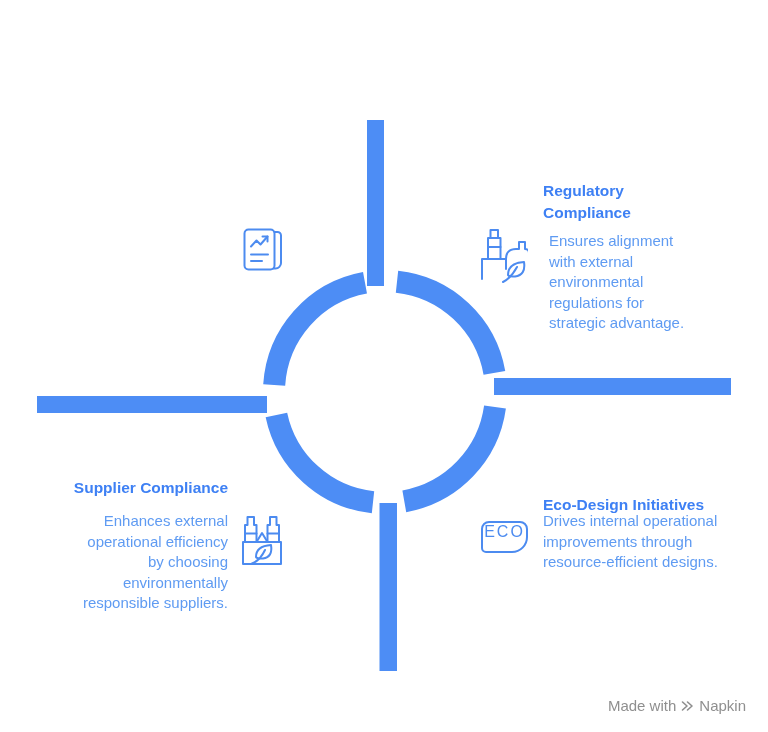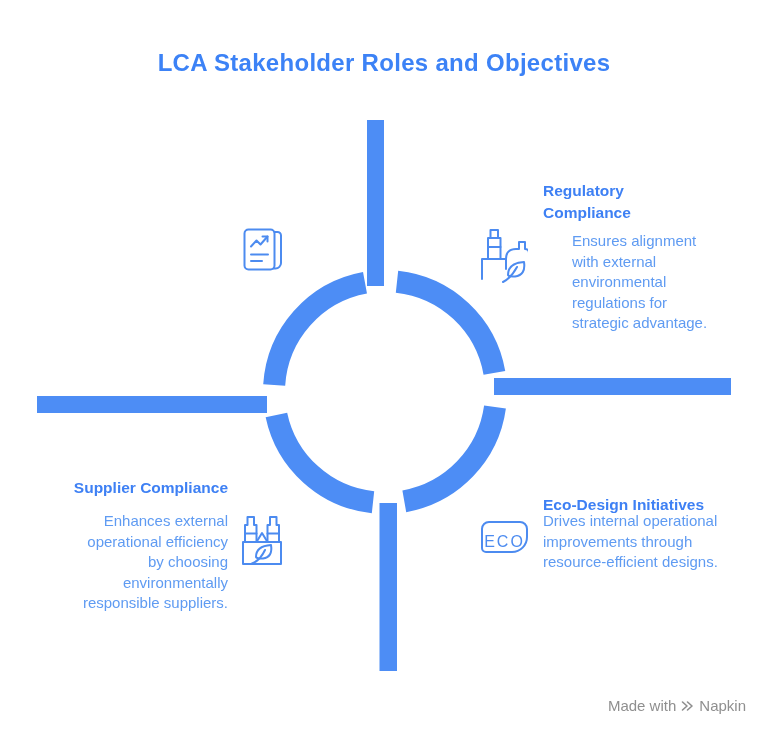--- a/index.html
+++ b/index.html
@@ -40,41 +40,40 @@
   }
   .align-right { text-align: right; }
   .icon-svg { position: absolute; }
   .eco-badge {
     position: absolute;
     left: 481px; top: 521px;
     width: 47px; height: 32px;
     box-sizing: border-box;
     border: 2px solid #4C8BF0;
     border-radius: 8px 8px 16px 5px;
-    display: flex; align-items: flex-end; justify-content: center;
+    display: flex; align-items: flex-start; justify-content: center;
     color: #4C8BF0;
     font-size: 16px;
     font-weight: 400;
     letter-spacing: 2px;
   }
   .watermark {
     position: absolute;
     right: 22px; top: 697px;
     display: flex; align-items: center; gap: 5px;
     color: #8F8F8F;
     font-size: 15px;
   }
   .watermark svg { display: block; }
 </style>
 </head>
 <body>
 
 <div class="canvas">
 
-  <div class="title">LCA Stakeholder Roles and Objectives</div>
 
   <svg class="hub-svg" width="768" height="732" viewBox="0 0 768 732" aria-hidden="true">
     <g fill="none" stroke="#4D8DF5" stroke-width="22">
       <path d="M 365.0 282.8 A 111 111 0 0 0 274.2 385.0"></path>
       <path d="M 494.4 372.9 A 111 111 0 0 0 397.0 281.7"></path>
       <path d="M 404.3 501.3 A 111 111 0 0 0 495.0 407.1"></path>
       <path d="M 276.4 414.9 A 111 111 0 0 0 373.0 502.3"></path>
     </g>
     <g fill="#4D8DF5" stroke="none">
       <rect x="367" y="120" width="17" height="166"></rect>
@@ -90,21 +89,21 @@
       <rect x="3.5" y="3.5" width="30" height="40" rx="4"></rect>
       <polyline points="10,20.5 15.5,14.5 19.5,18.5 26.5,10.5"></polyline>
       <polyline points="21.5,10.5 26.5,10.5 26.5,15.5"></polyline>
       <line x1="10" y1="28.5" x2="27" y2="28.5"></line>
       <line x1="10" y1="35" x2="21" y2="35"></line>
     </g>
   </svg>
 
   <div class="heading" style="left:543px; top:180px; width:210px;">Regulatory
 Compliance</div>
-  <div class="body-text" style="left:572px; top:231px; width:190px;">Ensures alignment
+  <div class="body-text" style="left:549px; top:231px; width:190px;">Ensures alignment
 with external
 environmental
 regulations for
 strategic advantage.</div>
   <svg class="icon-svg" style="left:478px; top:225px;" width="50" height="58" viewBox="0 0 50 58" aria-hidden="true">
     <g fill="none" stroke="#4C8BF0" stroke-width="2" stroke-linecap="round" stroke-linejoin="round">
       <path d="M10 34 V13 h12.5 V34"></path>
       <path d="M12.5 13 V5 h7.5 v8"></path>
       <line x1="10" y1="22" x2="22.5" y2="22"></line>
       <path d="M4 54 V34 h24"></path>

